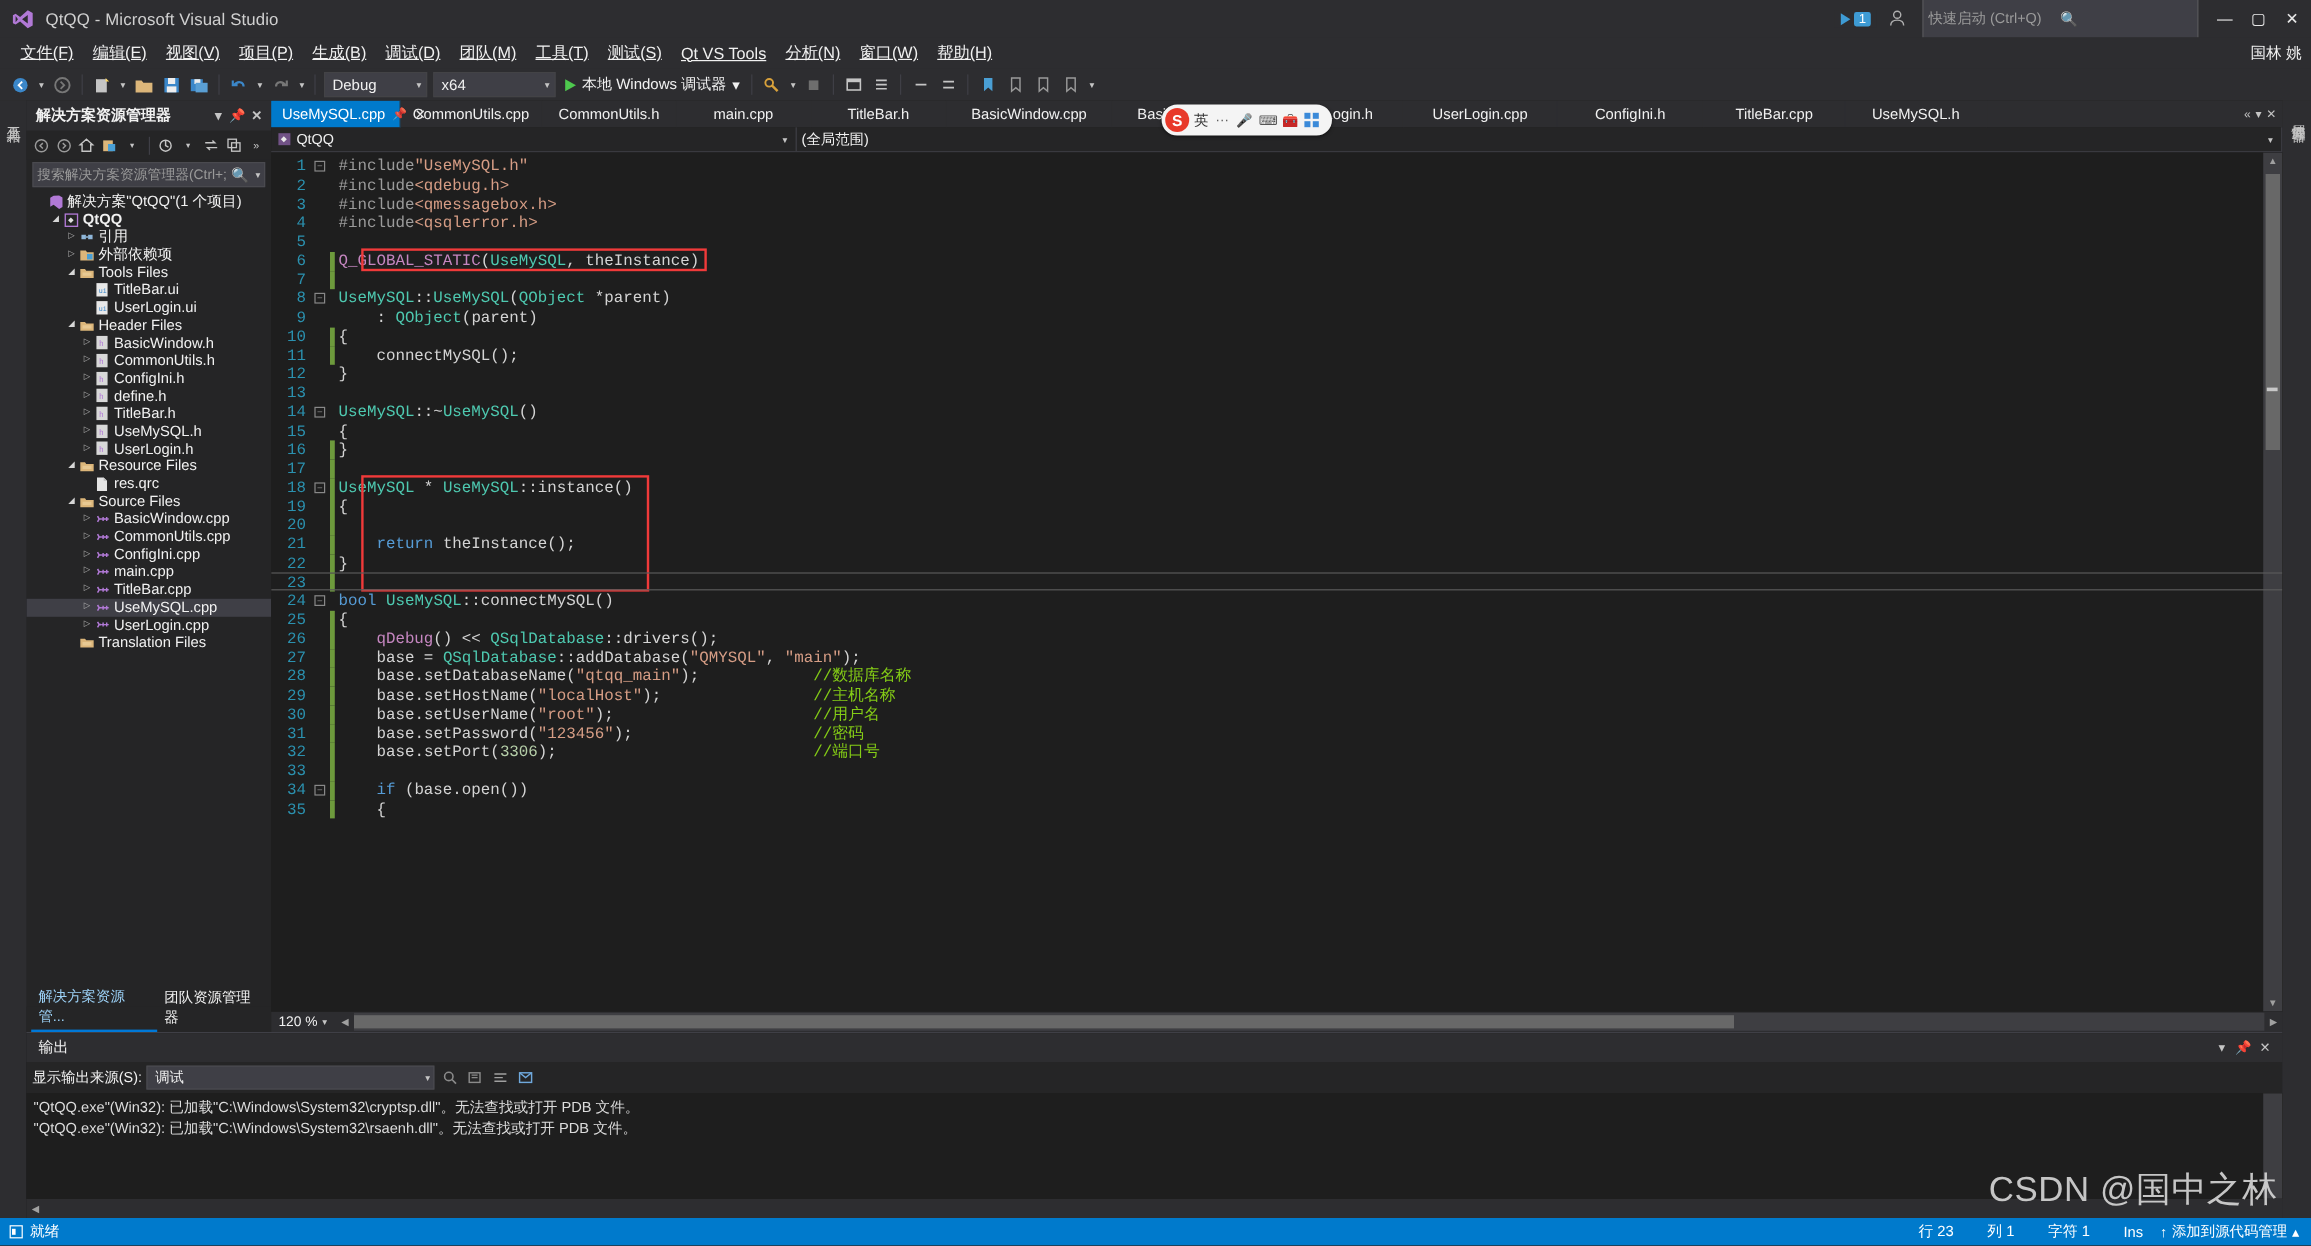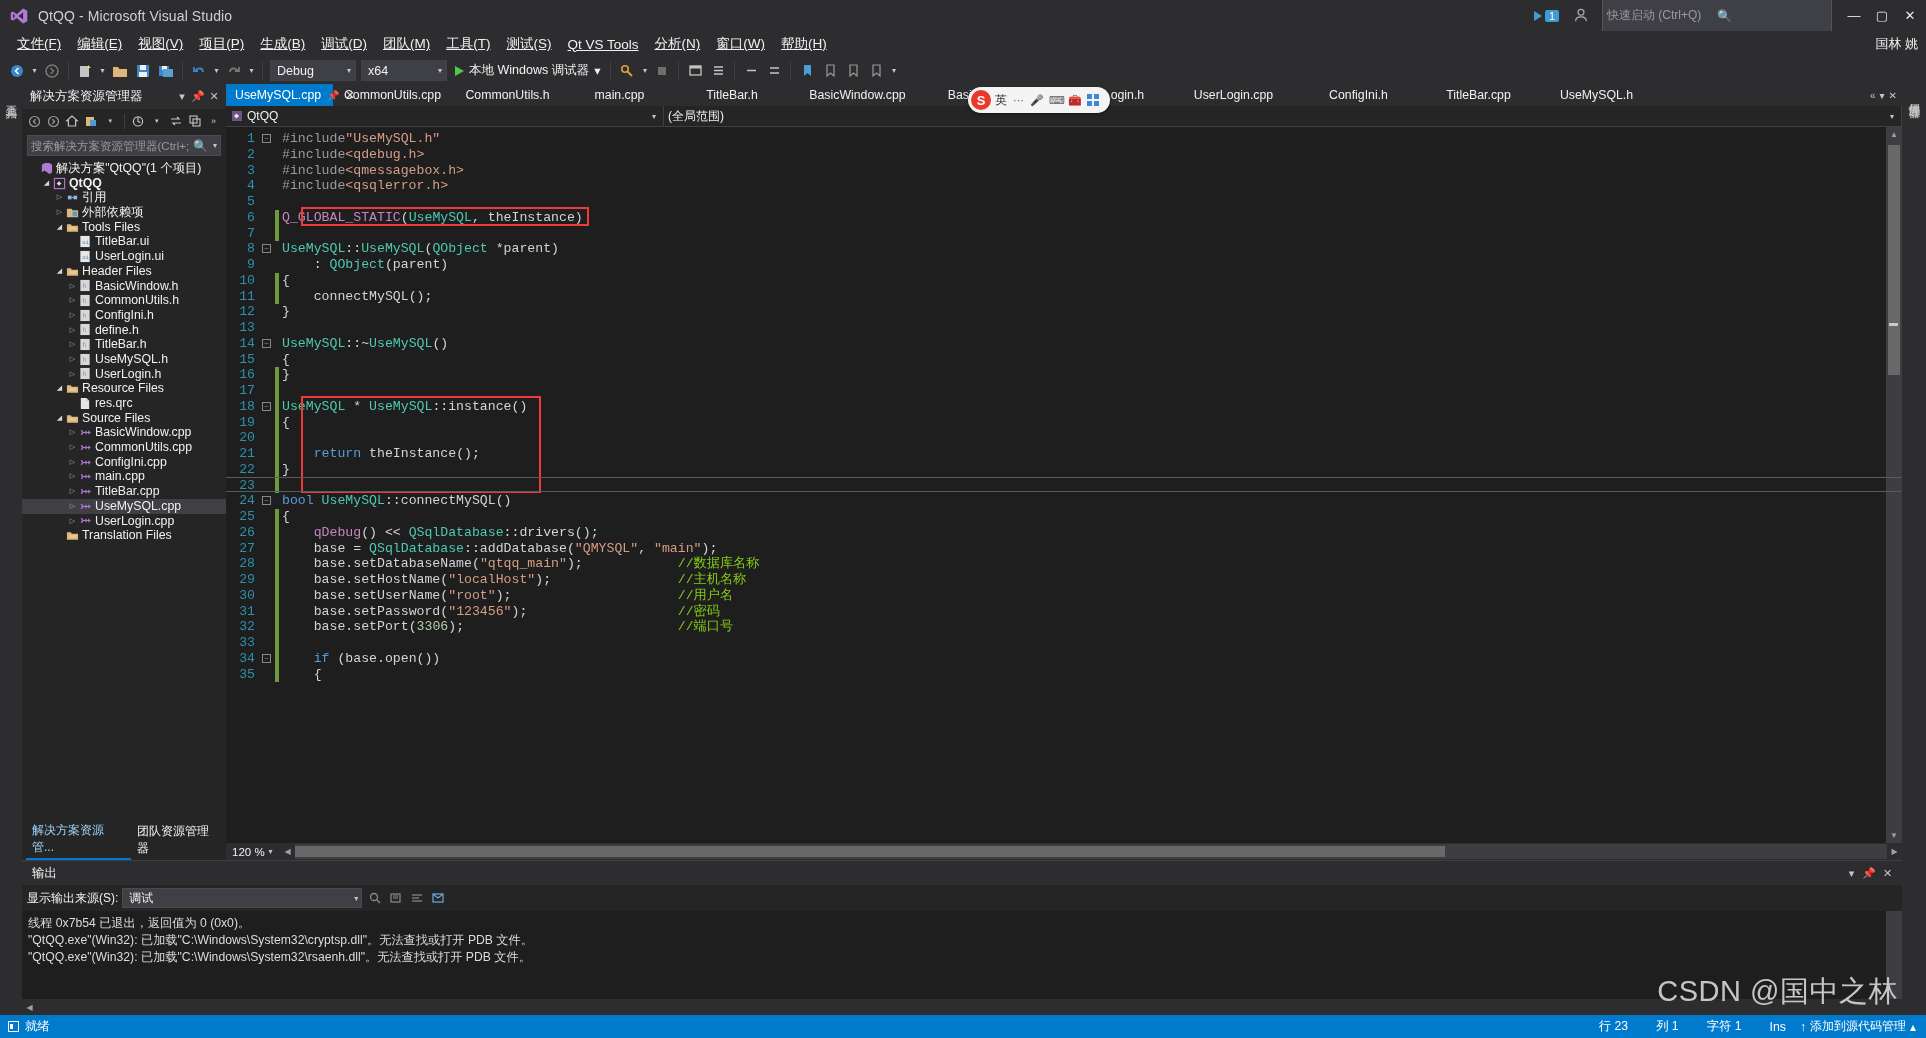--- a/index.html
+++ b/index.html
@@ -90,21 +90,21 @@
     width: 24px; background: #2d2d30; display:flex; flex-direction:column; align-items:center; padding-top:10px;
     flex: 0 0 24px;
   }
   .rightrail .rail-label { color:#c5c5c5; font-size: 11.5px; }
 
   .centercol { flex: 1; display: flex; flex-direction: column; min-width: 0; }
   .upper { flex: 1; display: flex; min-height: 0; }
 
   
   .solexp { width: 204px; flex: 0 0 204px; background: #252526; display: flex; flex-direction: column; }
-  .panel-head { height: 25px; display: flex; align-items: center; padding: 0 4px 0 8px; background: #2d2d30; }
+  .panel-head { height: 25px; display: flex; align-items: center; padding: 0 4px 0 8px; background: #2d2d30; font-weight: bold; }
   .panel-title { font-size: 12.5px; color: #f1f1f1; white-space: nowrap; }
   .panel-head .dots { flex:1; }
   .panel-btn { width: 16px; height: 18px; display:flex;align-items:center;justify-content:center; color:#c5c5c5; font-size:11px; }
   .panel-toolbar { height: 24px; display:flex; align-items:center; gap:2px; padding: 0 4px; background:#252526; }
   .pt-btn { width: 20px; height: 20px; display:flex; align-items:center; justify-content:center; color:#c5c5c5; font-size:12px;}
   .pt-sep { width:1px;height:15px;background:#3f3f46;margin:0 3px;}
   .se-search {
     height: 21px; margin: 2px 5px 3px 5px; background: #3f3f46; border:1px solid #4a4a4f;
     display:flex; align-items:center; padding: 0 3px;
   }
@@ -332,21 +332,21 @@
           <path d="M13 4v4H9" stroke="#777" stroke-width="1.8" fill="none"></path>
         </svg>
     </div>
     <div class="tb-caret">▾</div>
     <div class="tb-sep"></div>
 
     <div class="tb-combo" style="width:86px">
       <span>Debug</span>
       <span class="cb-caret">▾</span>
     </div>
-    <div class="tb-combo" style="width:86px">
+    <div class="tb-combo" style="width:102px">
       <span>x64</span>
       <span class="cb-caret">▾</span>
     </div>
     <div class="tb-run">
       <span class="play-tri"></span>
       <span>本地 Windows 调试器</span>
       <span class="cb-caret">▾</span>
     </div>
     <div class="tb-sep"></div>
     <div class="tb-btn">
@@ -953,21 +953,20 @@
           </span>
           <span class="hbtn">
             <svg width="14" height="14" viewBox="0 0 14 14">
                 <rect x="2" y="3" width="10" height="8" fill="none" stroke="#6fa8dc" stroke-width="1.2"></rect>
                 <path d="M2 3l5 4 5-4" fill="none" stroke="#6fa8dc" stroke-width="1.2"></path>
               </svg>
           </span>
         </div>
         <div class="out-body">
           <div id="outlines">
-              <div class="outline">线程 0x7b54 已退出，返回值为 0 (0x0)。</div>
               <div class="outline">"QtQQ.exe"(Win32): 已加载"C:\Windows\System32\cryptsp.dll"。无法查找或打开 PDB 文件。</div>
               <div class="outline">"QtQQ.exe"(Win32): 已加载"C:\Windows\System32\rsaenh.dll"。无法查找或打开 PDB 文件。</div>
             </div>
           <div class="out-vscroll"></div>
         </div>
         <div class="out-hscroll">
           <div class="hs-arrow">◀</div>
         </div>
       </div>
     </div>

